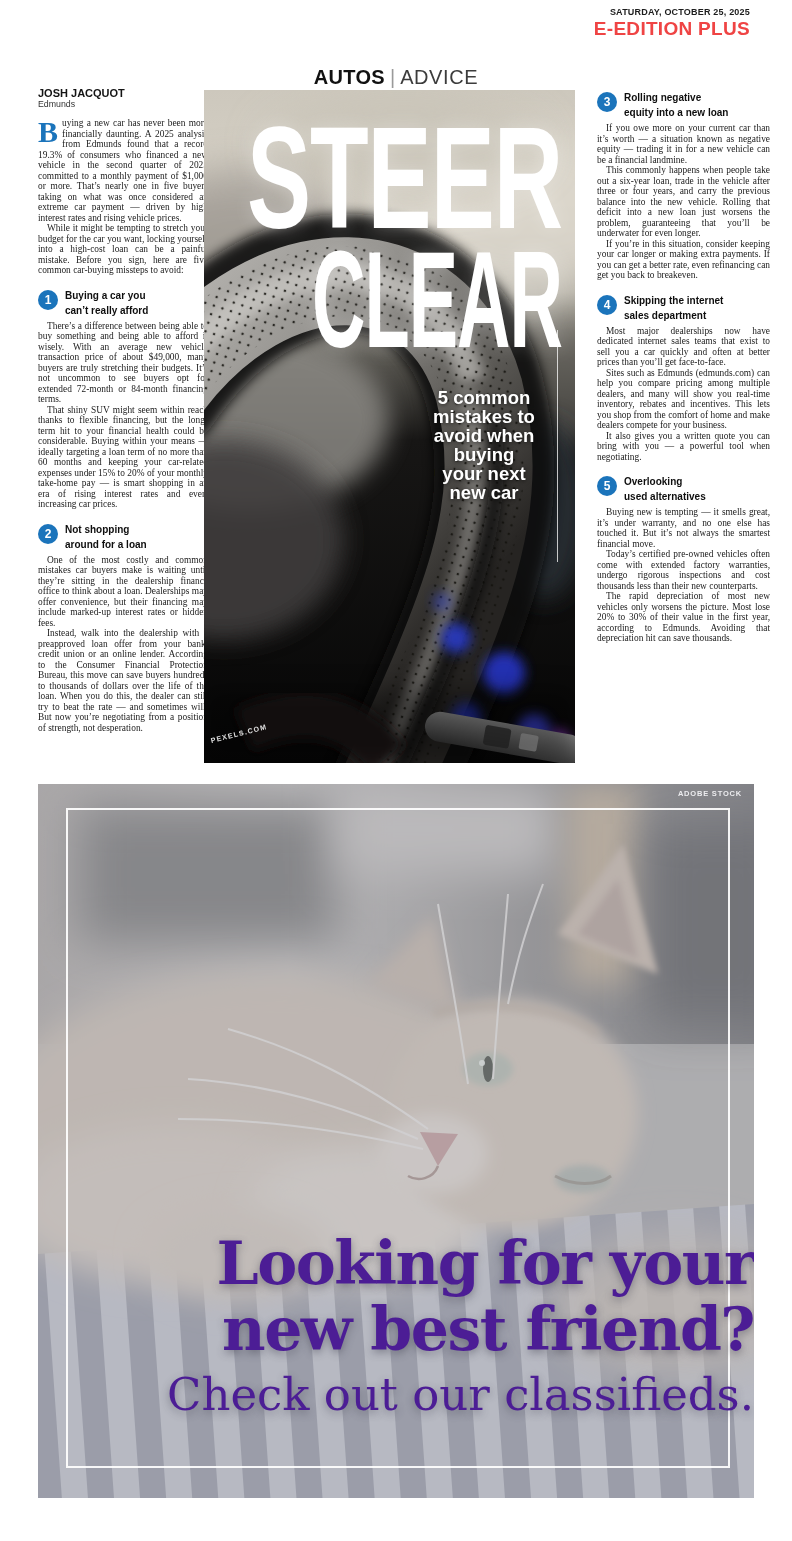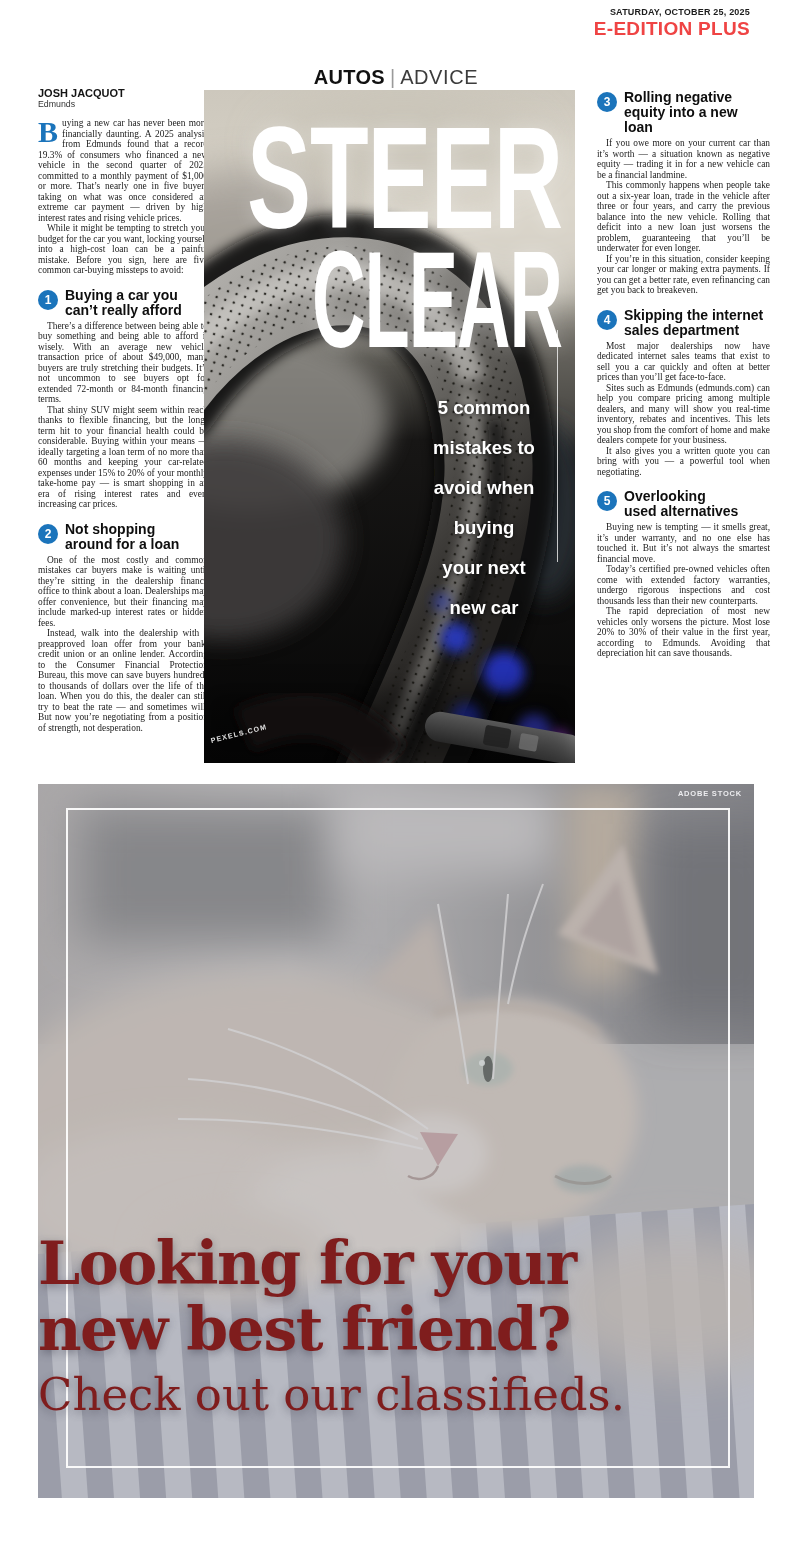--- a/index.html
+++ b/index.html
@@ -29,49 +29,49 @@
 
   p.body { margin:0; text-indent:9px; }
   p.nodent { text-indent:0; }
   .dropcap { float:left; font-size:30px; line-height:26px; font-weight:bold; color:#1b74bb;
              padding:1px 4px 0 0; }
 
   .sec-head { display:flex; align-items:flex-start; gap:7px; margin:12px 0 3px; }
   .sec-head.first { margin-top:0; }
   .num-badge { flex:0 0 auto; width:20px; height:20px; border-radius:50%; background:#1b74bb; color:#fff;
                font:bold 12px/20px "Liberation Sans", sans-serif; text-align:center; margin-top:2px; }
-  .sec-title { font-family:"Liberation Sans", sans-serif; font-weight:bold; font-size:14px;
+  .sec-title { font-family:"Liberation Sans", sans-serif; font-weight:bold; font-size:10px;
                line-height:15px; color:#0e0e0e; white-space:pre-line; text-align:left; }
 
   
   .photo { position:absolute; left:204px; top:90px; width:371px; height:673px; margin:0;
            overflow:hidden; background:#101010; }
   .photo > svg { position:absolute; left:0; top:0; }
   .steer, .clear { position:absolute; right:13px; color:#fff; font-family:"Liberation Sans", sans-serif;
            font-weight:bold; transform-origin:top right; letter-spacing:-1px; line-height:1;
            text-shadow:0 0 16px rgba(255,255,255,.28); }
   .steer { top:16px; font-size:96px; transform:scaleY(1.5); }
   .clear { top:142px; font-size:74px; transform:scaleY(1.85); }
   .photo-caption { position:absolute; left:204px; top:298px; width:152px; text-align:center; color:#fff;
            font-family:"Liberation Sans", sans-serif; font-weight:bold; font-size:18.5px;
-           line-height:40px; white-space:pre-line; text-shadow:0 1px 4px rgba(0,0,0,.6); }
+           line-height:19px; white-space:pre-line; text-shadow:0 1px 4px rgba(0,0,0,.6); }
   .caption-rule { position:absolute; right:17px; top:240px; width:1.5px; height:232px;
            background:rgba(255,255,255,.75); }
   .photo-credit { position:absolute; left:6px; bottom:26px; transform:rotate(-14deg);
            color:#e3e3e3; font:bold 7px "Liberation Sans", sans-serif; letter-spacing:1.2px; }
 
   
   .ad { position:absolute; left:38px; top:784px; width:716px; height:714px; overflow:hidden;
         background:#b4b6bf; }
   .ad > svg { position:absolute; left:0; top:0; }
   .ad-frame { position:absolute; left:28px; top:24px; right:24px; bottom:30px;
         border:2px solid rgba(255,255,255,.92); pointer-events:none; }
   .ad-credit { position:absolute; top:5px; right:12px; color:#ececef;
         font:bold 7.5px "Liberation Sans", sans-serif; letter-spacing:.8px; }
-  .ad-text { position:absolute; left:0; right:0; top:446px; text-align:left; color:#7f1d1d; }
+  .ad-text { position:absolute; left:0; right:0; top:446px; text-align:right; color:#4c1d95; }
   .ad-h1 { font-family:"DejaVu Serif", serif; font-weight:bold; font-size:60px; line-height:66px;
         letter-spacing:-1.5px; text-shadow:0 3px 9px rgba(55,55,70,.45); }
   .ad-h2 { font-family:"DejaVu Serif", serif; font-weight:normal; font-size:45px; line-height:58px;
         margin-top:4px; text-shadow:0 3px 9px rgba(55,55,70,.45); }
 </style>
 </head>
 <body>
 
 <div class="page">
 

